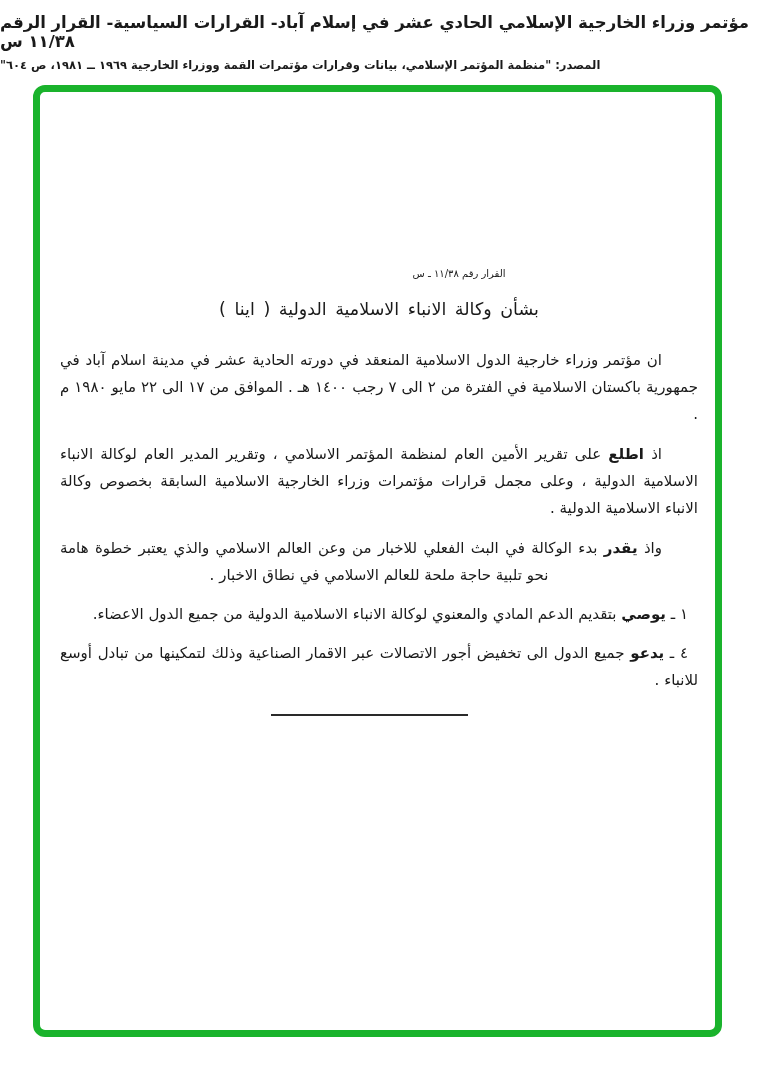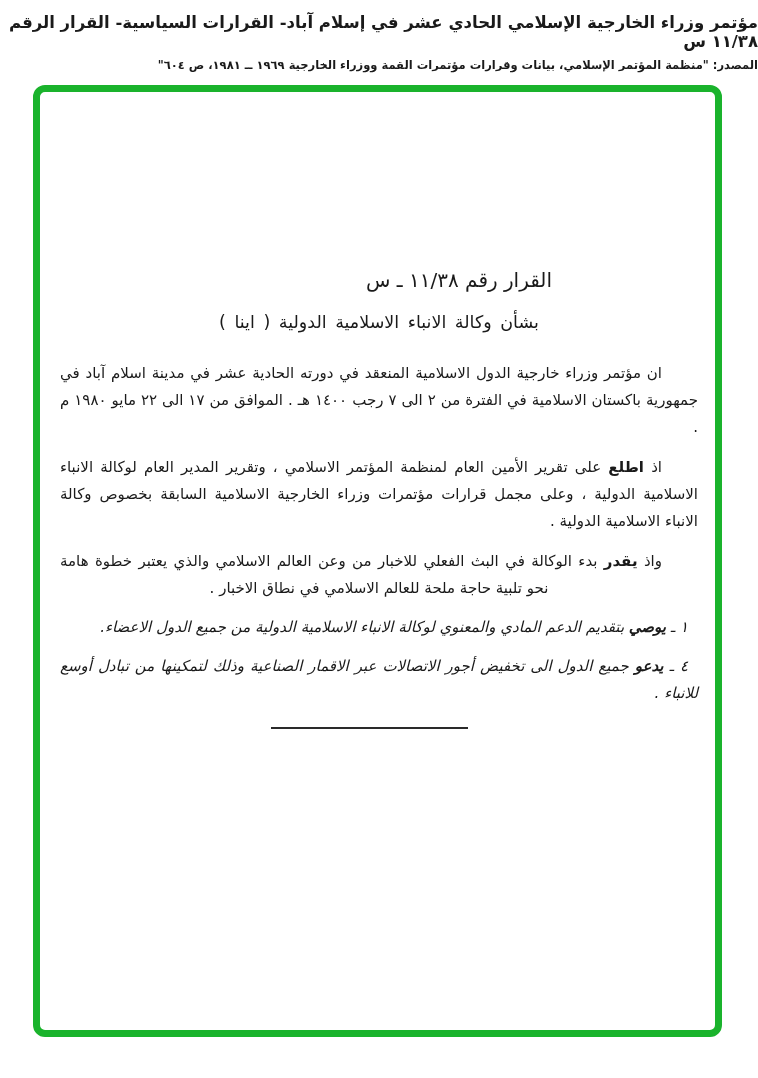--- a/index.html
+++ b/index.html
@@ -6,41 +6,41 @@
   body {
     width: 758px; height: 1078px;
     background: #ffffff;
     position: relative;
     font-family: "DejaVu Sans", sans-serif;
     color: #1a1a1a;
     overflow: hidden;
   }
   .header {
     position: absolute; top: 13px; left: 0; right: 0;
-    direction: rtl; text-align: right;
+    direction: rtl; text-align: left;
   }
   .header-line1 { font-size: 16.5px; font-weight: bold; letter-spacing: 0; }
   .header-line2 { font-size: 11.5px; font-weight: bold; margin-top: 7px; }
 
   .frame {
     position: absolute; left: 33px; top: 85px;
     width: 689px; height: 952px;
     border: 7px solid #1ab32c;
     border-radius: 12px;
     box-sizing: border-box;
     background: transparent;
   }
   .content {
     position: absolute; left: 60px; top: 85px; width: 638px;
     direction: rtl;
   }
   .title-1 {
     margin: 183px 0 0 0;
     text-align: center;
-    font-size: 20px;
+    font-size: 10px;
     font-weight: normal;
   }
   .title-1 .shift { position: relative; left: 80px; }
   .title-2 {
     margin: 20px 0 0 0;
     text-align: center;
     font-size: 17.5px;
     font-weight: normal;
     word-spacing: 3px;
   }
@@ -51,21 +51,20 @@
     text-align: justify;
     text-indent: 36px;
   }
   .para.first { margin-top: 28px; }
   .item {
     margin: 12px 0 0 0;
     font-size: 15px;
     line-height: 27px;
     text-align: justify;
     text-indent: 10px;
-    font-style: italic;
   }
   .last-center { text-align-last: center; }
   .bold { font-weight: bold; }
   .divider {
     width: 197px; height: 2px;
     background: #2a2a2a;
     margin: 20px auto 0 auto;
     position: relative; left: -10px;
   }
 </style>

